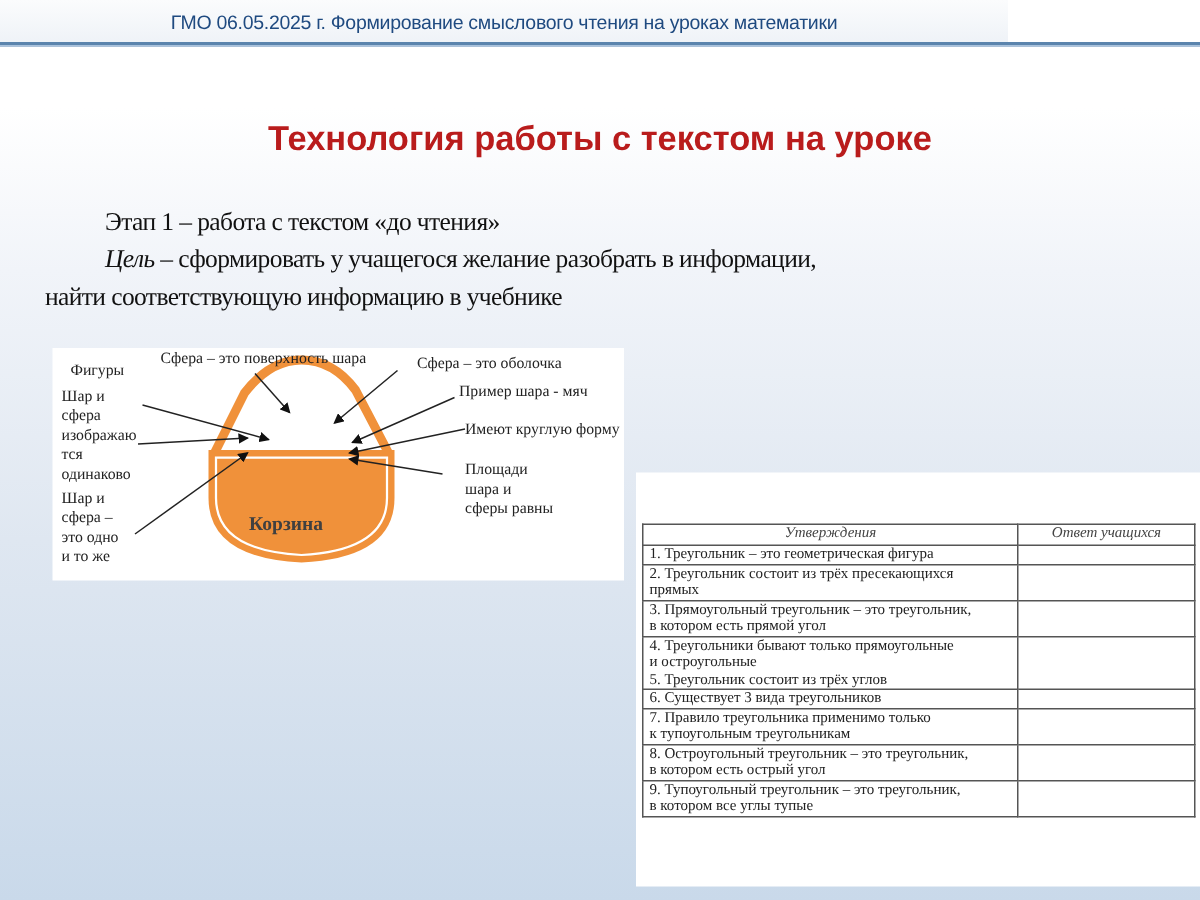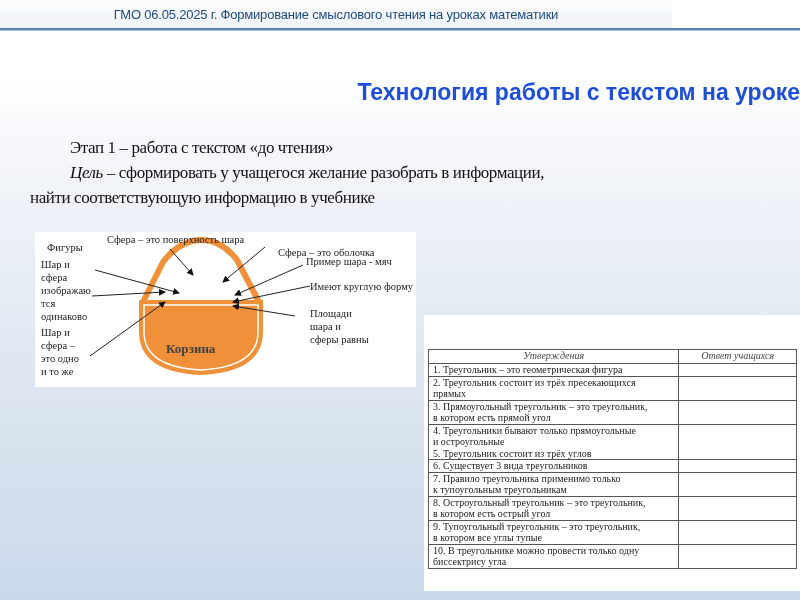--- a/index.html
+++ b/index.html
@@ -18,21 +18,21 @@
       text-align: center; font-size: 13px; color: #1f4a80;
       letter-spacing: -0.2px;
     }
     .header-line {
       position: absolute; left: 0; top: 28px; width: 800px; height: 3px;
       background: #5b84ad;
       border-bottom: 1px solid #a9c2dc;
     }
     .title {
       position: absolute; left: 0; right: 0; top: 79px;
-      text-align: right; font-size: 23px; font-weight: bold; color: #1d4ed8;
+      text-align: center; font-size: 23px; font-weight: bold; color: #b91c1c;
     }
     .body-text {
       position: absolute; left: 30px; top: 135px; width: 740px;
       font-family: Liberation Serif, serif;
       font-size: 17px; line-height: 25px; color: #111;
       letter-spacing: -0.4px;
     }
     .body-text .line1, .body-text .line2 { padding-left: 40px; display: block; }
     .body-text em { font-style: italic; }
 
@@ -98,21 +98,21 @@
     <line x1="230" y1="15" x2="188" y2="50" stroke="#222" stroke-width="1" marker-end="url(#ah)"></line>
     <line x1="268" y1="33" x2="200" y2="63" stroke="#222" stroke-width="1" marker-end="url(#ah)"></line>
     <line x1="275" y1="54" x2="198" y2="70" stroke="#222" stroke-width="1" marker-end="url(#ah)"></line>
     <line x1="260" y1="84" x2="198" y2="74" stroke="#222" stroke-width="1" marker-end="url(#ah)"></line>
     <line x1="57" y1="64" x2="130" y2="60" stroke="#222" stroke-width="1" marker-end="url(#ah)"></line>
     <line x1="55" y1="124" x2="130" y2="70" stroke="#222" stroke-width="1" marker-end="url(#ah)"></line>
   </svg>
   <div class="dlabel" style="left:131px; top:110px; font-size:13px; font-weight:bold; color:#404040;">Корзина</div>
   <div class="dlabel" style="left:12px; top:9px;">Фигуры</div>
   <div class="dlabel" style="left:72px; top:1px;">Сфера – это поверхность шара</div>
-  <div class="dlabel" style="left:243px; top:4px;margin-top:10px;">Сфера – это оболочка</div>
+  <div class="dlabel" style="left:243px; top:4px;">Сфера – это оболочка</div>
   <div class="dlabel" style="left:271px; top:23px;">Пример шара - мяч</div>
   <div class="dlabel" style="left:275px; top:48px;text-align:right;">Имеют круглую форму</div>
   <div class="dlabel" style="left:275px; top:75px;">
     <div>Площади</div>
     <div>шара и</div>
     <div>сферы равны</div>
   </div>
   <div class="dlabel" style="left:6px; top:26px;">
     <div>Шар и</div>
     <div>сфера</div>
@@ -185,22 +185,15 @@
           </td>
         <td class="a"></td>
       </tr>
       <tr>
         <td class="s">
             <div>9. Тупоугольный треугольник – это треугольник,</div>
             <div>в котором все углы тупые</div>
           </td>
         <td class="a"></td>
       </tr>
-      <tr>
-        <td class="s">
-            <div>10. В треугольнике можно провести только одну</div>
-            <div>биссектрису угла</div>
-          </td>
-        <td class="a"></td>
-      </tr>
     </tbody>
   </table>
 </div>
 
 </body></html>

